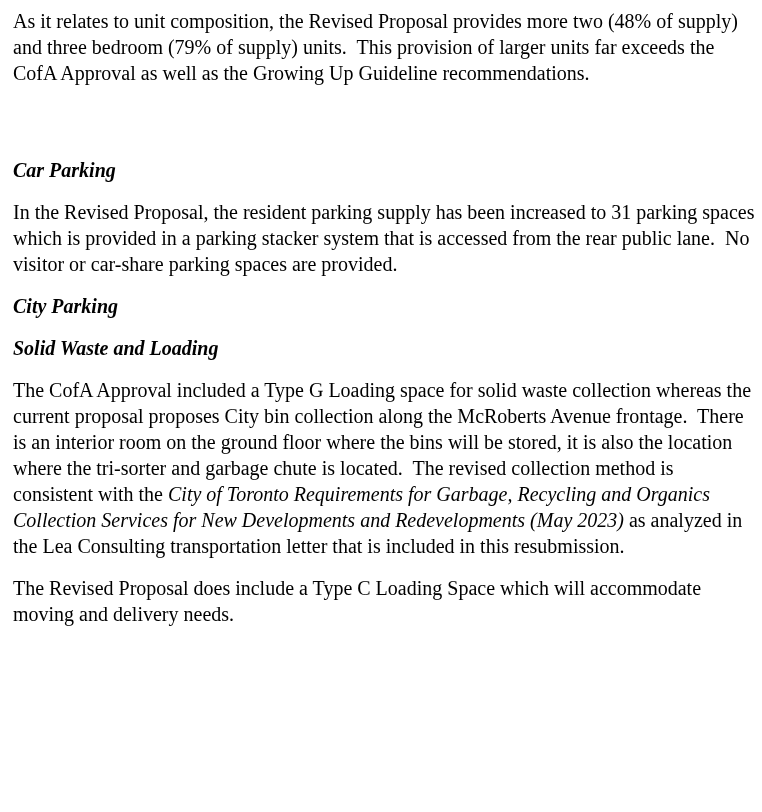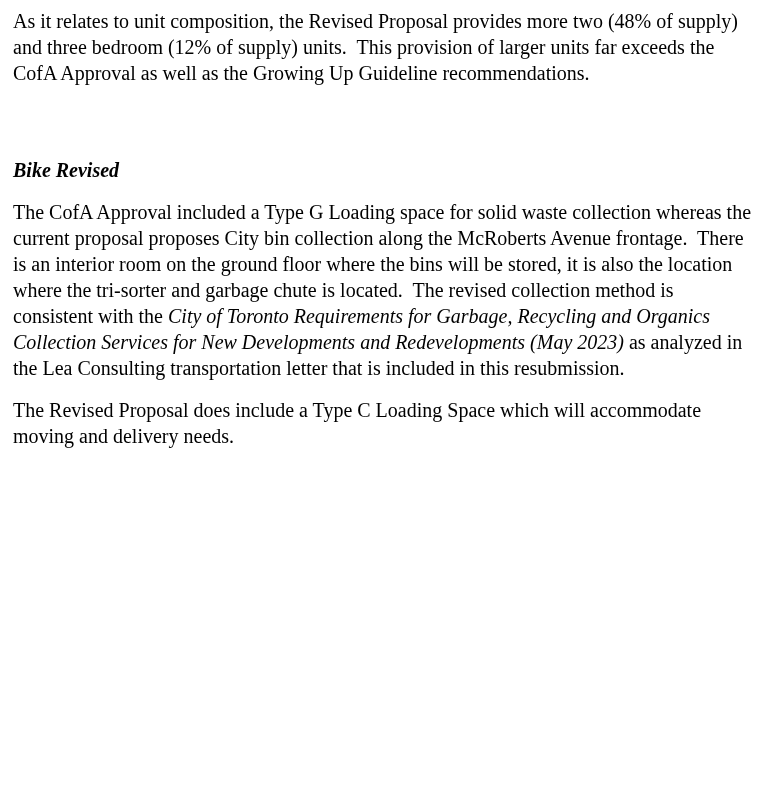--- a/index.html
+++ b/index.html
@@ -34,28 +34,31 @@
   }
   .citation {
     text-align: center;
   }
 </style>
 </head>
 <body>
 
 <div class="page">
 
-  <p class="para">As it relates to unit composition, the Revised Proposal provides more two (48% of supply) and three bedroom (12% of supply) units.  This provision of larger units far exceeds the CofA Approval as well as the Growing Up Guideline recommendations.</p>
+  <p class="para">As it relates to unit composition, the Revised Proposal provides more two (48% of supply) and three bedroom (79% of supply) units.  This provision of larger units far exceeds the CofA Approval as well as the Growing Up Guideline recommendations.</p>
 
   <div class="spacer"></div>
 
+  <p class="heading">Car Parking</p>
 
 
+  <p class="para">In the Revised Proposal, the resident parking supply has been increased to 31 parking spaces which is provided in a parking stacker system that is accessed from the rear public lane.  No visitor or car-share parking spaces are provided.</p>
 
-  <p class="heading">Bike Revised</p>
+  <p class="heading">City Parking</p>
 
 
+  <p class="heading">Solid Waste and Loading</p>
 
   <p class="para"><span>The CofA Approval included a Type G Loading space for solid waste collection whereas the current proposal proposes City bin collection along the McRoberts Avenue frontage.  There is an interior room on the ground floor where the bins will be stored, it is also the location where the tri-sorter and garbage chute is located.  The revised collection method is consistent with the </span><em class="citation">City of Toronto Requirements for Garbage, Recycling and Organics Collection Services for New Developments and Redevelopments (May 2023)</em><span> as analyzed in the Lea Consulting transportation letter that is included in this resubmission.</span></p>
 
   <p class="para">The Revised Proposal does include a Type C Loading Space which will accommodate moving and delivery needs.</p>
 
 </div>
 
 </body></html>

